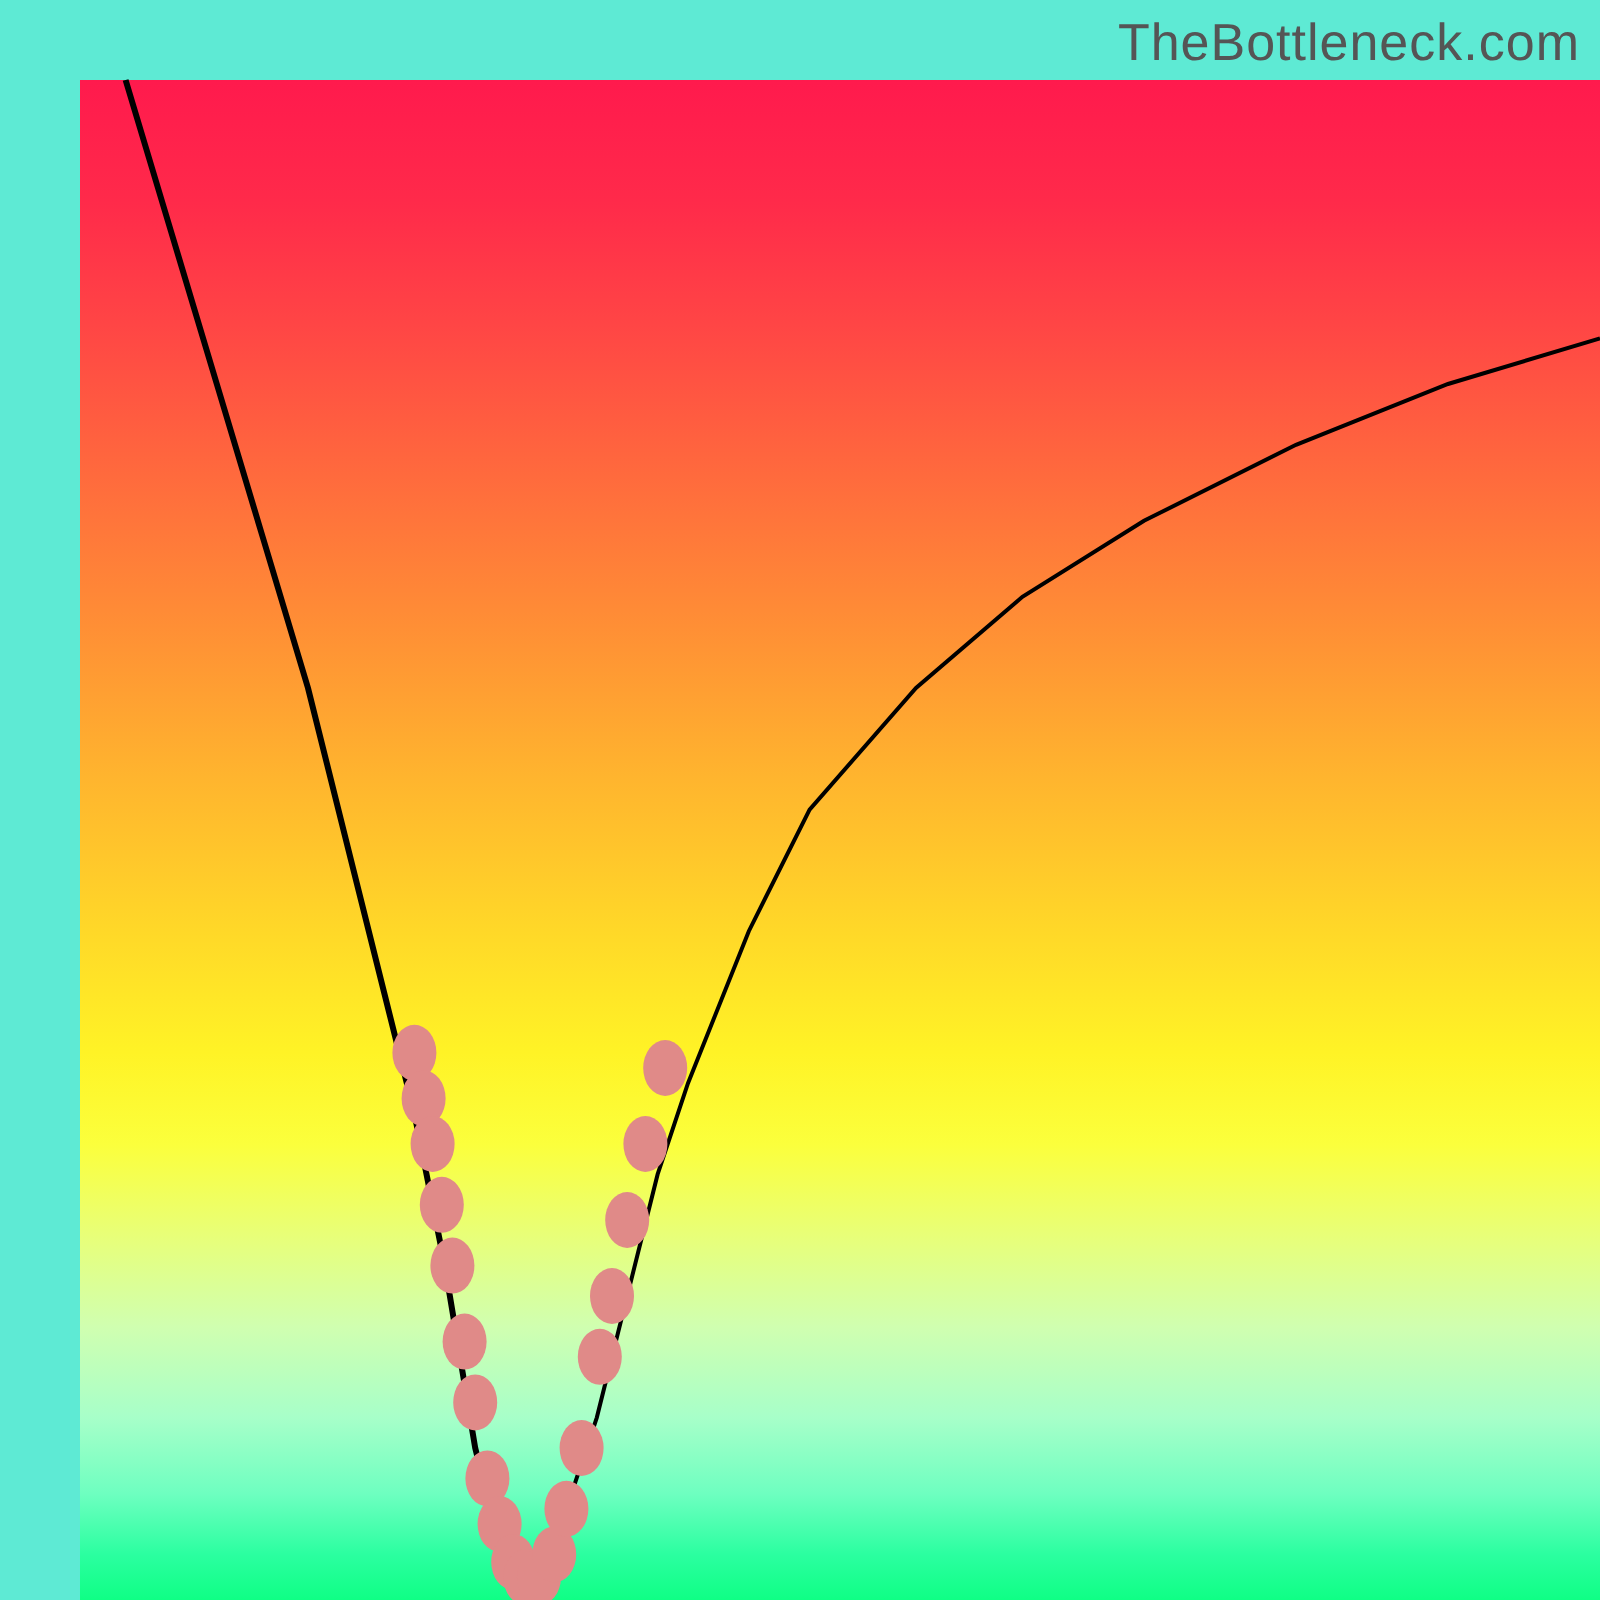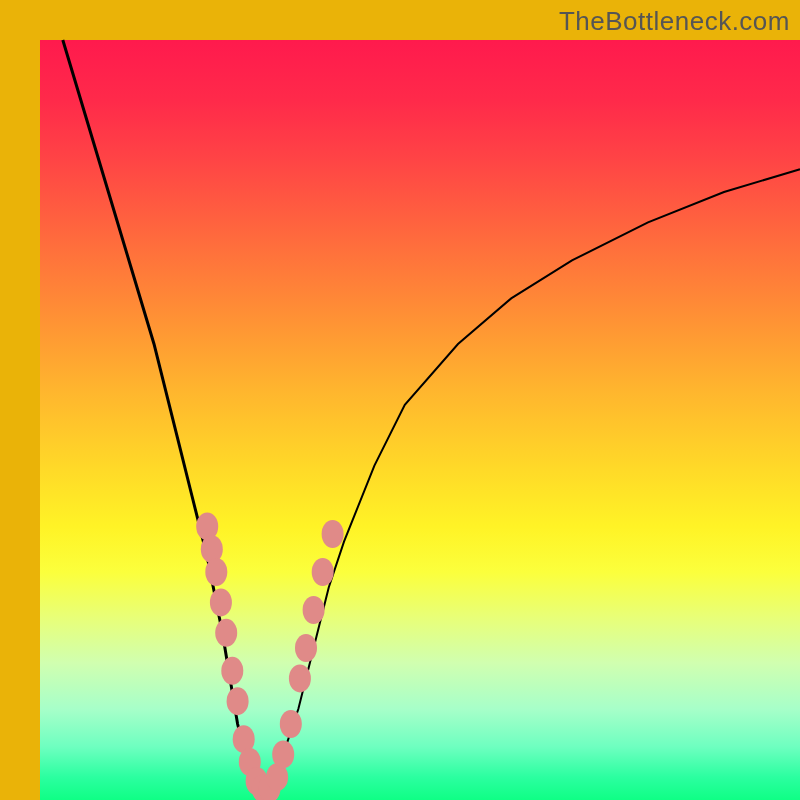--- a/index.html
+++ b/index.html
@@ -10,21 +10,21 @@
     background: #000;
     font-family: Arial, Helvetica, sans-serif;
     overflow: hidden;
   }
   .frame {
     position: absolute;
     left: 0;
     top: 0;
     width: 800px;
     height: 800px;
-    background: #eab308;
+    background: #5eead4;
   }
   .plot-area {
     position: absolute;
     left: 40px;
     top: 40px;
     width: 760px;
     height: 760px;
     background: linear-gradient(
       to bottom,
       #ff1a4d 0%,

